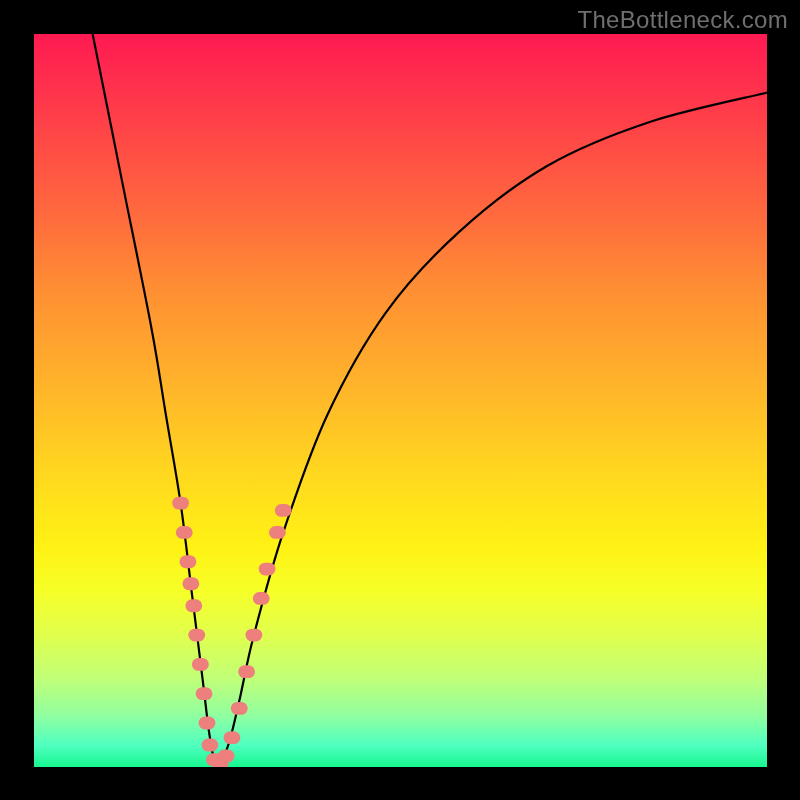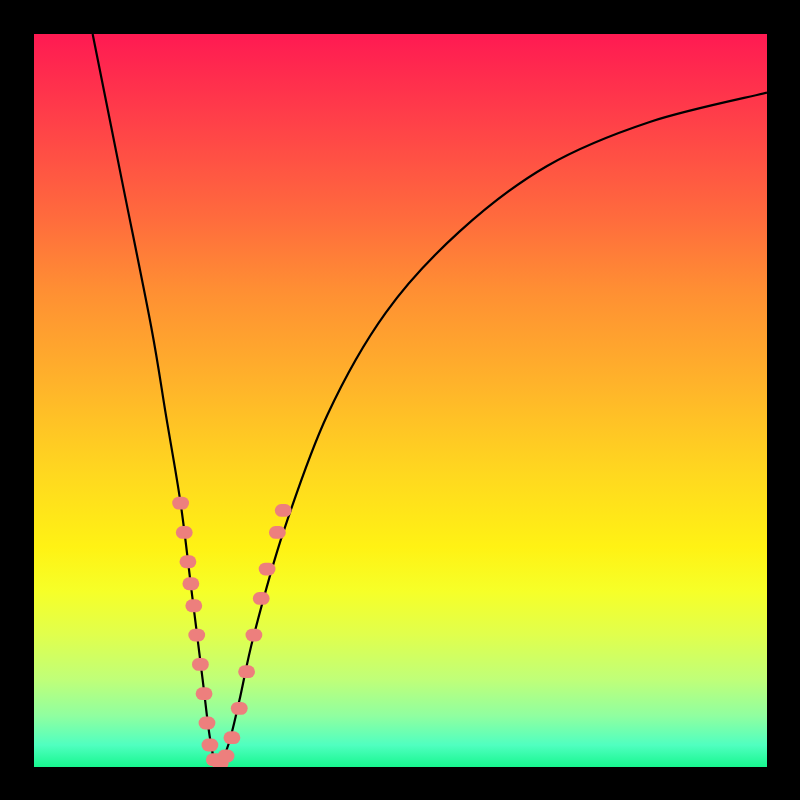--- a/index.html
+++ b/index.html
@@ -65,20 +65,21 @@
     left: 0;
     top: 0;
     width: 100%;
     height: 100%;
   }
 </style>
 </head>
 <body>
 
 <div class="frame">
+  <div class="watermark">TheBottleneck.com</div>
   <div class="plot">
     <div class="gradient"></div>
     <svg class="curve" viewBox="0 0 733 733" preserveAspectRatio="none">
       <path id="curve-path" fill="none" stroke="#000000" stroke-width="2.2" d="M 58.64 0.00 C 63.53 24.43, 78.19 97.73, 87.96 146.60 C 97.73 195.47, 109.95 254.11, 117.28 293.20 C 124.61 332.29, 127.05 351.84, 131.94 381.16 C 136.83 410.48, 142.32 439.80, 146.60 469.12 C 150.88 498.44, 153.93 527.76, 157.59 557.08 C 161.26 586.40, 165.54 620.61, 168.59 645.04 C 171.64 669.47, 173.48 689.02, 175.92 703.68 C 178.36 718.34, 180.20 731.78, 183.25 733.00 C 186.30 734.22, 190.58 722.00, 194.25 711.01 C 197.91 700.01, 200.96 685.36, 205.24 667.03 C 209.52 648.70, 212.57 629.16, 219.90 601.06 C 227.23 572.96, 237.00 535.09, 249.22 498.44 C 261.44 461.79, 276.10 417.81, 293.20 381.16 C 310.30 344.51, 329.85 309.08, 351.84 278.54 C 373.83 248.00, 398.26 222.34, 425.14 197.91 C 452.02 173.48, 481.34 150.27, 513.10 131.94 C 544.86 113.62, 579.07 100.18, 615.72 87.96 C 652.37 75.74, 713.45 63.53, 733.00 58.64"></path>
       <g id="marker-group">
           <rect x="138.20" y="462.72" width="16.8" height="12.8" rx="6.4" ry="6.4" fill="#ed7f7d"></rect>
           <rect x="141.86" y="492.04" width="16.8" height="12.8" rx="6.4" ry="6.4" fill="#ed7f7d"></rect>
           <rect x="145.53" y="521.36" width="16.8" height="12.8" rx="6.4" ry="6.4" fill="#ed7f7d"></rect>
           <rect x="148.46" y="543.35" width="16.8" height="12.8" rx="6.4" ry="6.4" fill="#ed7f7d"></rect>
           <rect x="151.39" y="565.34" width="16.8" height="12.8" rx="6.4" ry="6.4" fill="#ed7f7d"></rect>

